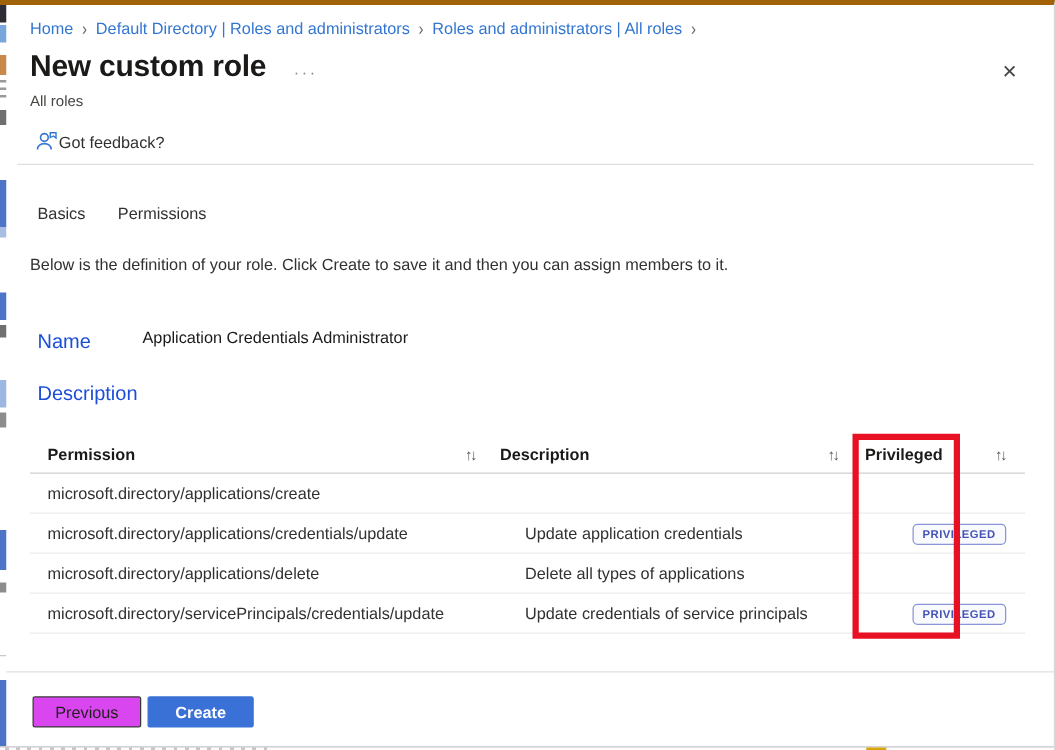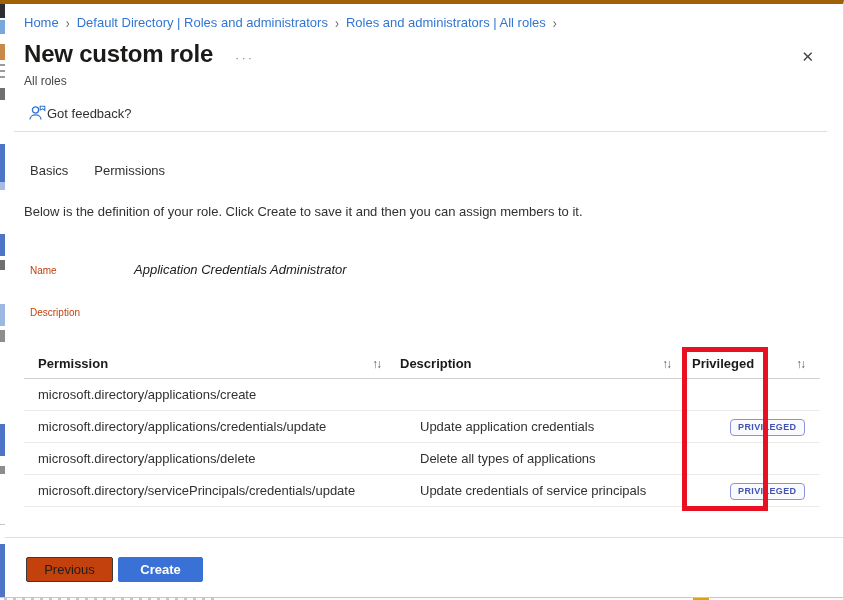--- a/index.html
+++ b/index.html
@@ -32,22 +32,22 @@
   .divider-1 { position:absolute; left:14px; right:16px; top:127px; height:1px; background:#e1dfdd; }
 
   
   .tabs { position:absolute; left:30px; top:158px; display:flex; gap:26px; }
   .tab { font-size:13px; color:#323130; line-height:18px; padding-bottom:6px;
          border-bottom:3px solid transparent; cursor:pointer; }
   .tab.active { font-weight:700; color:#1b1a19; border-bottom-color:#3276d2; }
 
   .intro { position:absolute; left:24px; top:200px; right:40px; font-size:13px; color:#323130; }
 
-  .field-label { position:absolute; left:30px; font-size:10px; color:#c2410c; }
-  .field-value { position:absolute; left:134px; font-size:13px; color:#1b1a19;font-style:italic; }
+  .field-label { position:absolute; left:30px; font-size:16px; color:#1d4ed8; }
+  .field-value { position:absolute; left:114px; font-size:13px; color:#1b1a19; }
 
   
   .perm-table { position:absolute; left:24px; top:345px; width:796px; font-size:13px; }
   .t-head, .t-row { display:grid; grid-template-columns:370px 286px 100px 40px; align-items:center; }
   .t-head { height:30px; border-bottom:1px solid #d2d0ce; font-weight:700; color:#1b1a19; }
   .t-row  { height:32px; border-bottom:1px solid #edebe9; color:#323130;gap:20px; }
   .h-cell { display:flex; align-items:center; justify-content:space-between;gap:19px; }
   .h-cell.c1 { padding-left:14px; padding-right:14px; }
   .h-cell.c2 { padding-left:6px;  padding-right:10px; }
   .h-cell.c3 { padding-left:12px; }
@@ -61,21 +61,21 @@
                 border-radius:4px; padding:3px 7px; line-height:1; }
 
   
   .red-box { position:absolute; left:682px; top:343px; width:86px; height:164px;
              border:5px solid #e81123; z-index:5; pointer-events:none; }
 
   
   .divider-2 { position:absolute; left:0; top:533px; width:844px; height:1px; background:#e1dfdd; }
   .btn { position:absolute; top:553px; height:25px; font-size:13px; border-radius:2px;
          cursor:pointer; font-family:"Liberation Sans", sans-serif; }
-  .btn-previous { left:26px; width:87px; background:#c2410c; border:1px solid #3b3a39; color:#201f1e; }
+  .btn-previous { left:26px; width:87px; background:#d946ef; border:1px solid #3b3a39; color:#201f1e; }
   .btn-create  { left:118px; width:85px; background:#3a71d6; border:1px solid #3a71d6;
                  color:#fff; font-weight:700; }
 
   
   .bottom-strip { position:absolute; left:0; bottom:0; width:844px; height:3px;
                   border-top:1px solid #c6c6c6; background:#fdfdfd; z-index:6; }
   .bottom-marks { position:absolute; left:4px; bottom:0; width:210px; height:2px;
                   background:repeating-linear-gradient(90deg,#9a9a9a 0 3px,transparent 3px 9px);
                   opacity:0.55; }
   .bottom-orange { position:absolute; left:693px; bottom:0; width:16px; height:2px; background:#d9a50a; }

